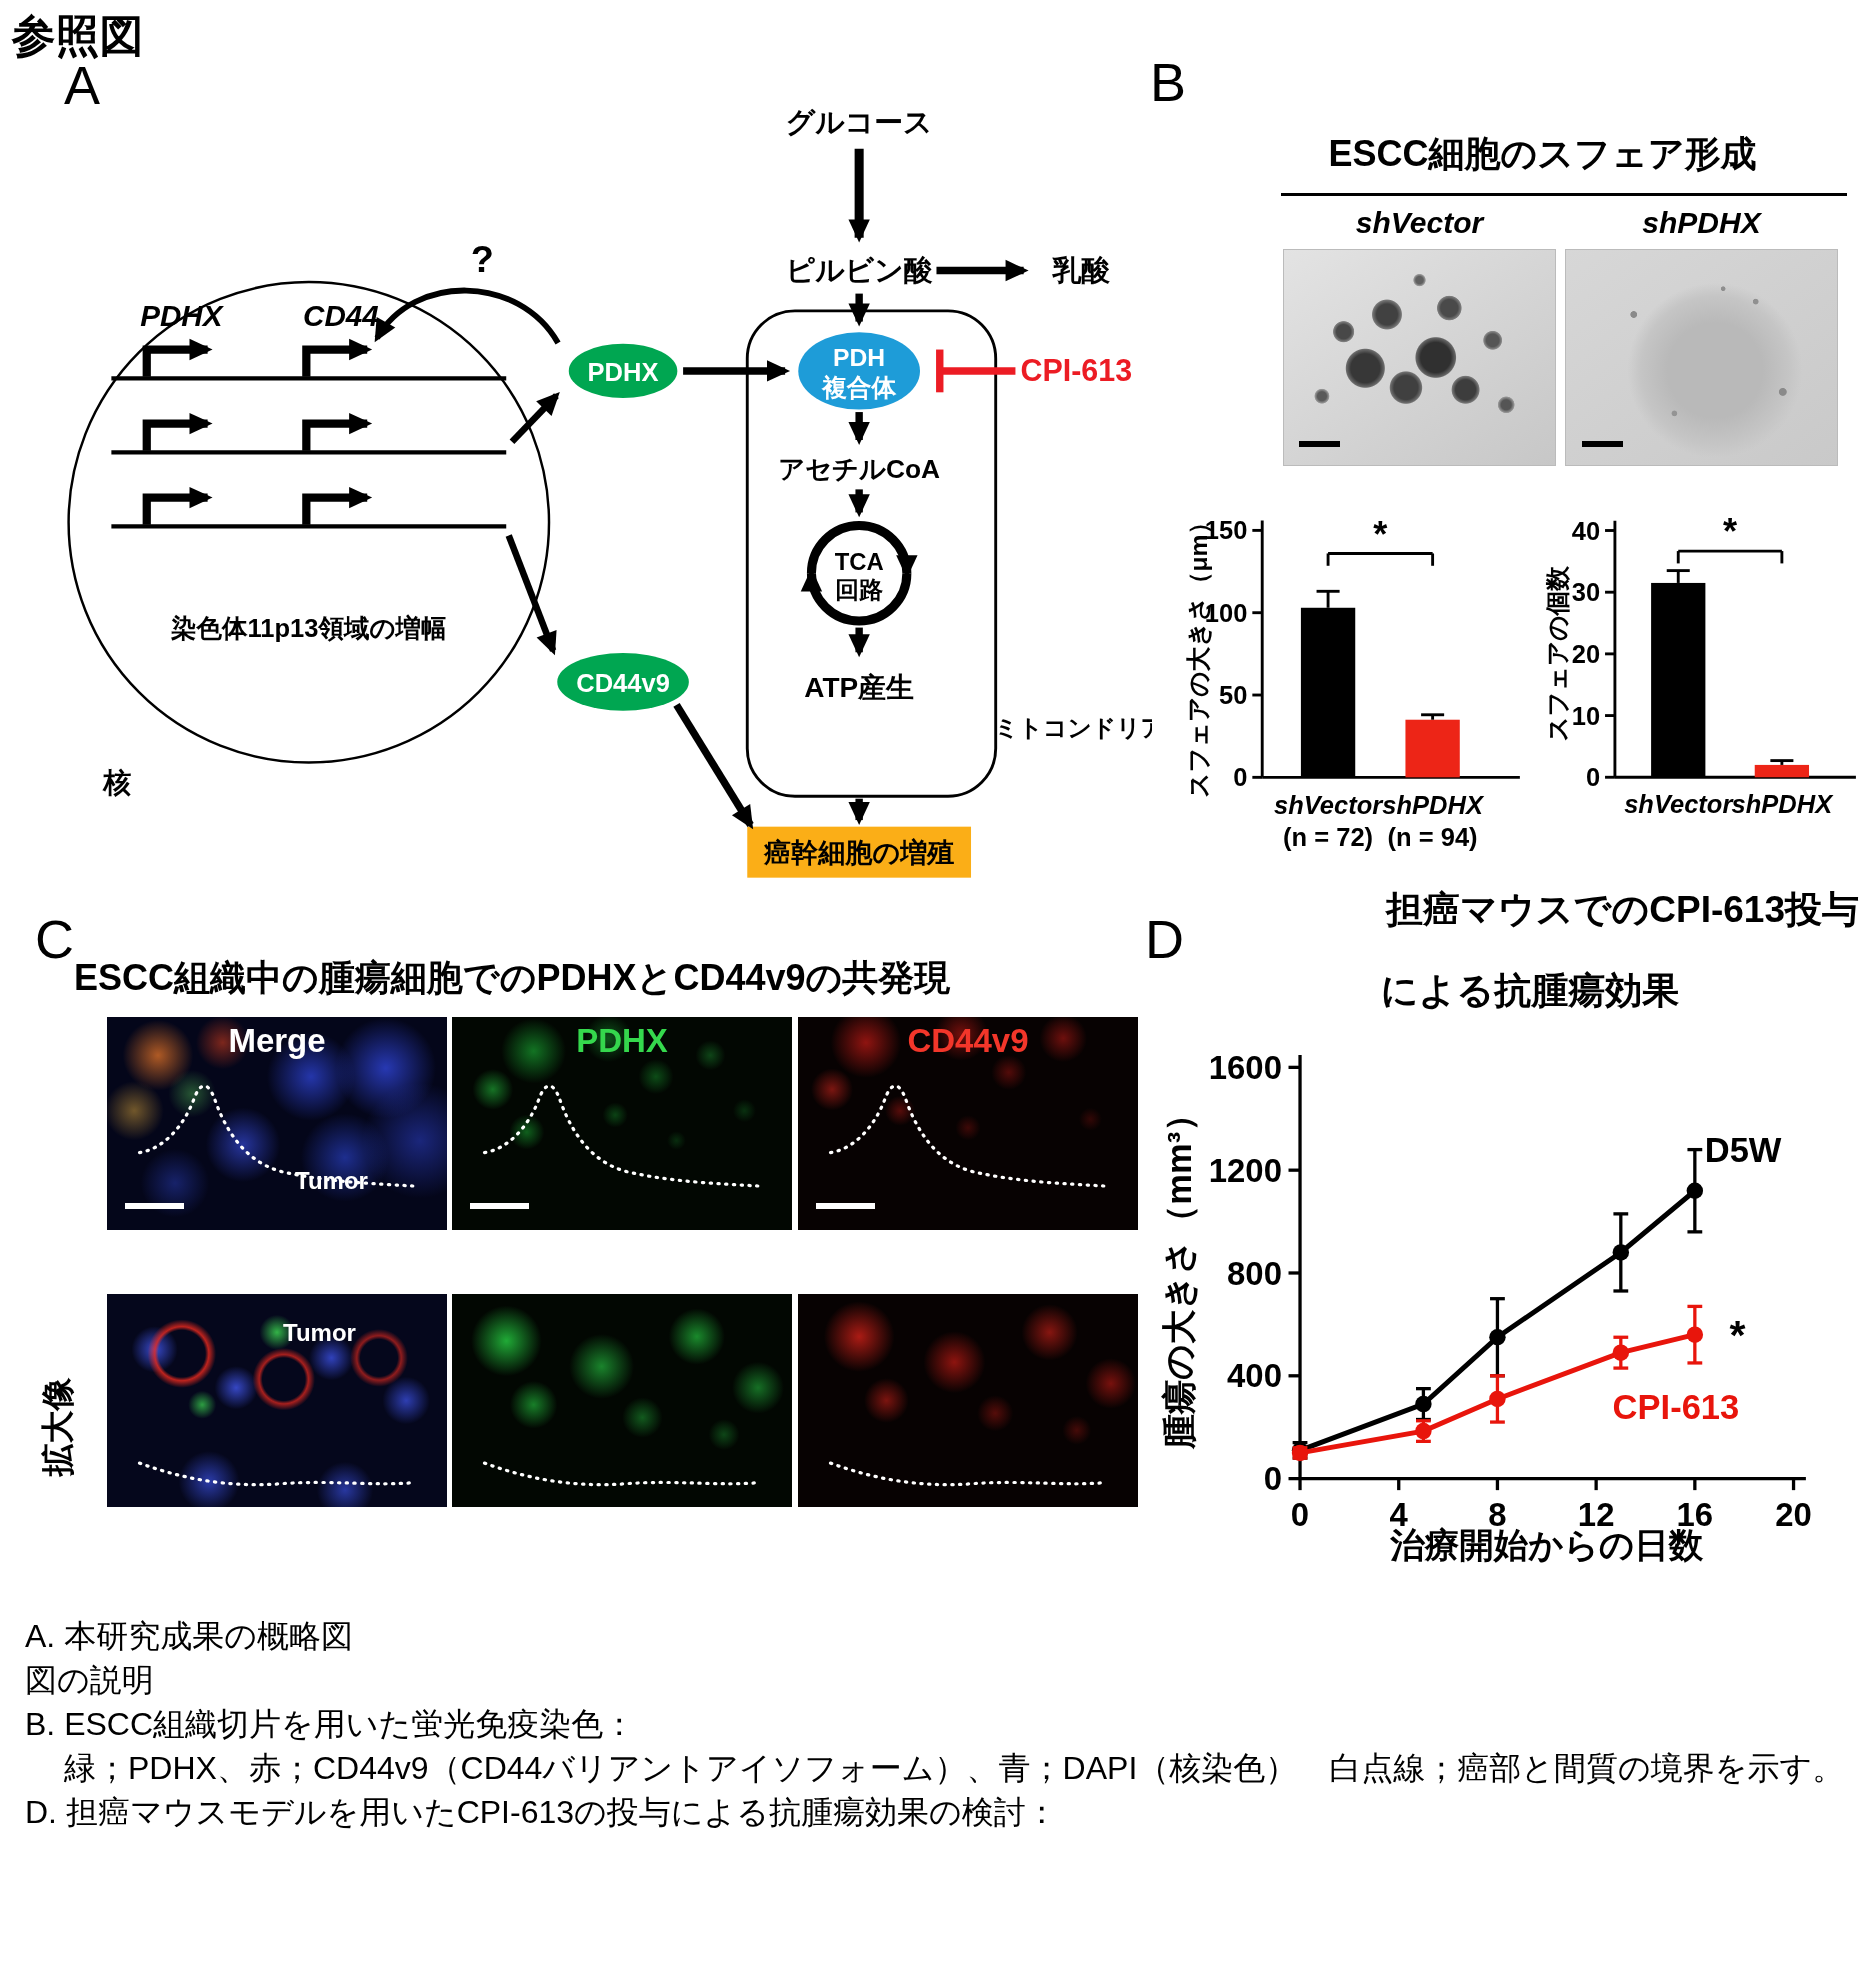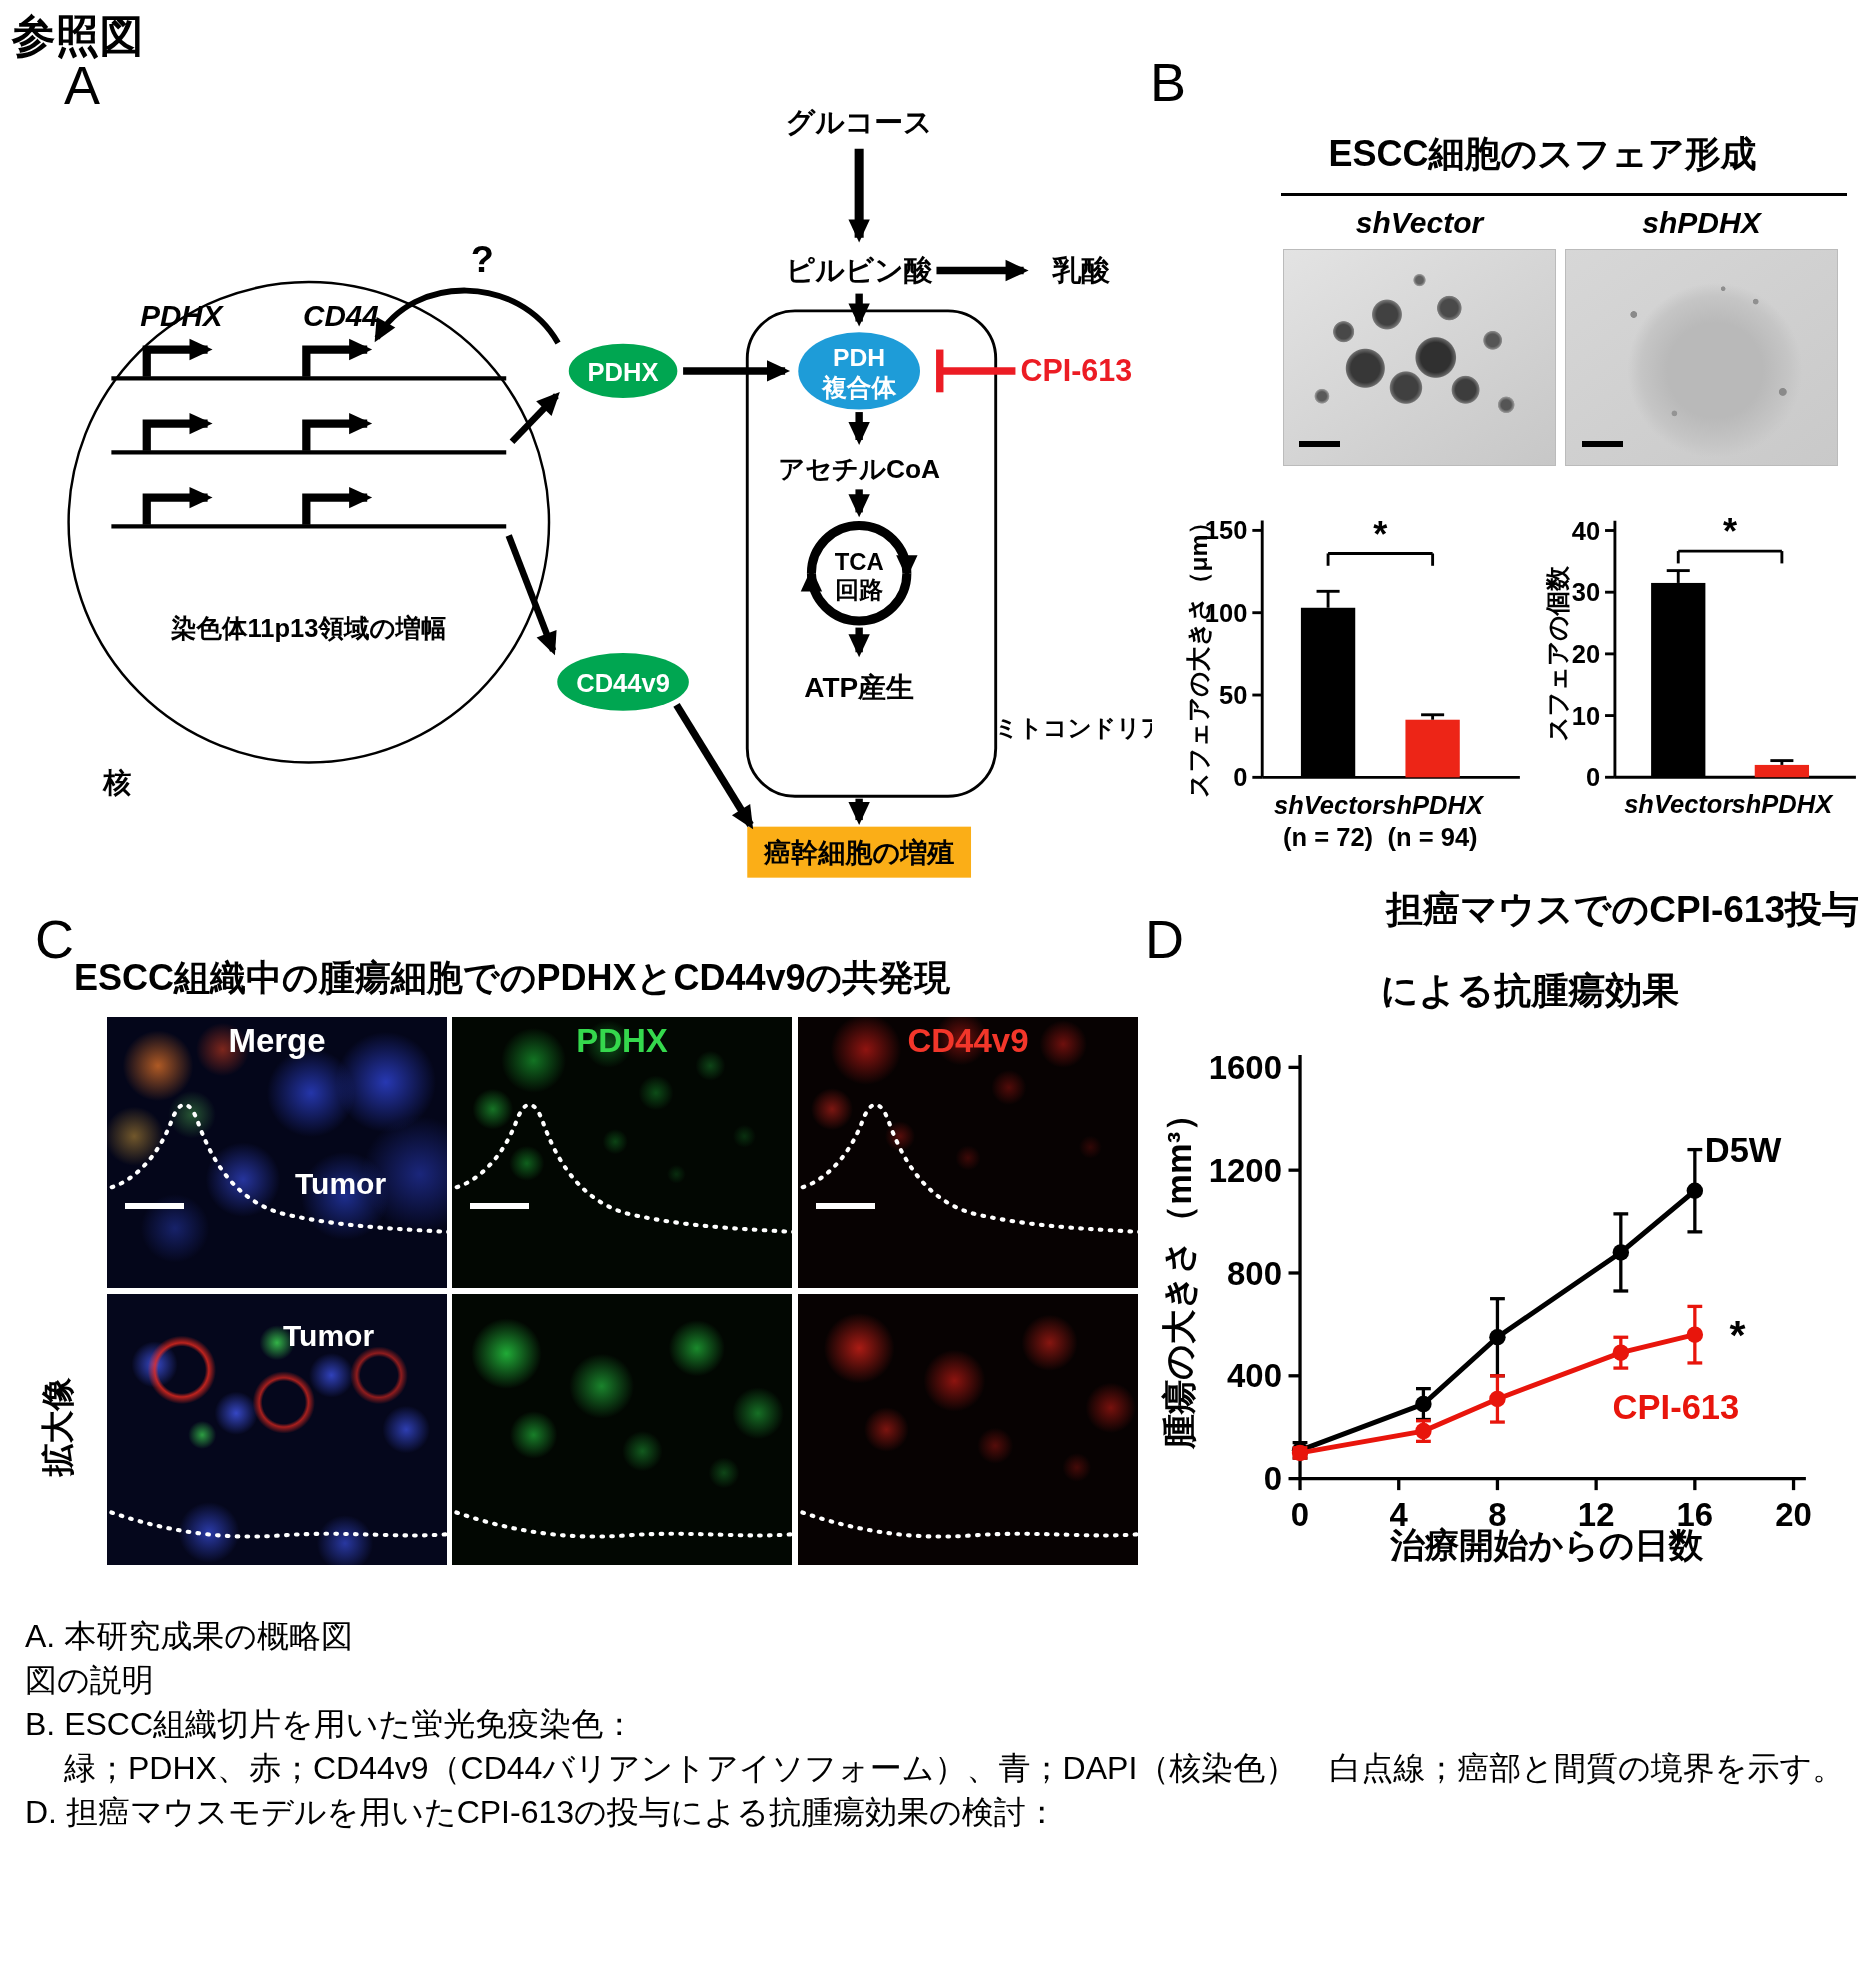--- a/index.html
+++ b/index.html
@@ -33,21 +33,21 @@
   .b-img2{background:
     radial-gradient(circle 5px at 25% 30%, #8a8a8a 60%, transparent 75%),
     radial-gradient(circle 4.1px at 70% 24%, #909090 60%, transparent 78%),
     radial-gradient(circle 5.8px at 80% 66%, #8a8a8a 60%, transparent 75%),
     radial-gradient(circle 4.1px at 40% 76%, #949494 60%, transparent 78%),
     radial-gradient(circle 3.3px at 58% 18%, #8e8e8e 60%, transparent 80%),
     radial-gradient(circle 95px at 55% 56%, #b9b9b9 50%, #c5c5c5 78%, transparent 92%),
     linear-gradient(145deg,#d7d7d7,#c9c9c9)}
 
   
-  .cimg{position:absolute;width:340px;height:271px;overflow:hidden;background:#030309}
+  .cimg{position:absolute;width:340px;height:213px;overflow:hidden;background:#030309}
   .merge-top{background:
     radial-gradient(circle 49px at 15% 18%, rgba(232,118,40,.75), transparent 72%),
     radial-gradient(circle 37px at 34% 12%, rgba(205,60,30,.6), transparent 72%),
     radial-gradient(circle 41px at 8% 44%, rgba(222,168,60,.5), transparent 72%),
     radial-gradient(circle 33px at 25% 36%, rgba(90,205,90,.4), transparent 72%),
     radial-gradient(circle 58px at 60% 28%, rgba(42,62,195,.85), transparent 76%),
     radial-gradient(circle 66px at 82% 24%, rgba(45,65,205,.85), transparent 76%),
     radial-gradient(circle 58px at 70% 66%, rgba(36,56,172,.8), transparent 76%),
     radial-gradient(circle 49px at 40% 60%, rgba(52,72,212,.7), transparent 76%),
     radial-gradient(circle 74px at 92% 58%, rgba(36,52,165,.7), transparent 78%),
@@ -99,21 +99,21 @@
   .red-bot{background:
     radial-gradient(circle 49px at 18% 20%, rgba(240,38,28,.7), transparent 72%),
     radial-gradient(circle 43px at 46% 32%, rgba(232,32,24,.6), transparent 72%),
     radial-gradient(circle 39px at 74% 18%, rgba(240,38,28,.55), transparent 72%),
     radial-gradient(circle 35px at 92% 42%, rgba(232,32,24,.5), transparent 72%),
     radial-gradient(circle 31px at 26% 50%, rgba(240,38,28,.5), transparent 72%),
     radial-gradient(circle 25px at 58% 56%, rgba(232,32,24,.35), transparent 72%),
     radial-gradient(circle 20px at 82% 64%, rgba(232,32,24,.28), transparent 72%),
     #070202}
   .clabel{position:absolute;top:5px;left:0;width:100%;text-align:center;font-size:33px;font-weight:bold}
-  .tumor-label{position:absolute;font-size:30px;font-weight:bold;color:#fff}
+  .tumor-label{position:absolute;font-size:24px;font-weight:bold;color:#fff}
   .wbar{position:absolute;left:18px;top:186px;width:59px;height:5.8px;background:#fff}
   .dots{position:absolute;left:0;top:0;width:100%;height:100%}
   .dots path{fill:none;stroke:#fff;stroke-width:5;stroke-dasharray:2 10;stroke-linecap:round}
 
   .legend-line{white-space:nowrap;font-size:32px;line-height:44px}
   .ind{padding-left:39px}
 </style>
 </head>
 <body>
 

